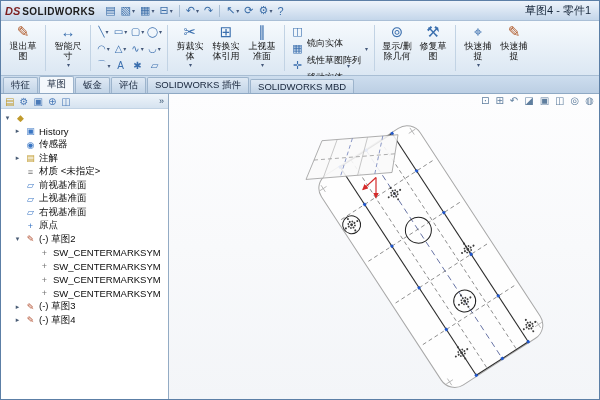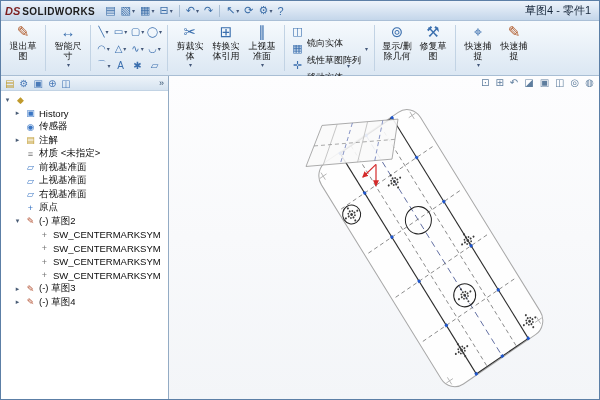--- a/index.html
+++ b/index.html
@@ -240,20 +240,28 @@
         <span class="rlbl">快速捕捉</span>
         <span class="car">▾</span>
       </div>
       <div class="rbig">
         <span class="ric ric-warm">✎</span>
         <span class="rlbl">快速捕捉</span>
       </div>
     </div>
   </div>
 
+  <div class="tabs">
+    <span class="tab">特征</span>
+    <span class="tab active">草图</span>
+    <span class="tab">钣金</span>
+    <span class="tab">评估</span>
+    <span class="tab">SOLIDWORKS 插件</span>
+    <span class="tab">SOLIDWORKS MBD</span>
+  </div>
 
   <div class="main">
 
     <div class="panel">
       <div class="phead">
         <span class="picon gold">▤</span>
         <span class="picon">⚙</span>
         <span class="picon">▣</span>
         <span class="picon">⊕</span>
         <span class="picon">◫</span>

